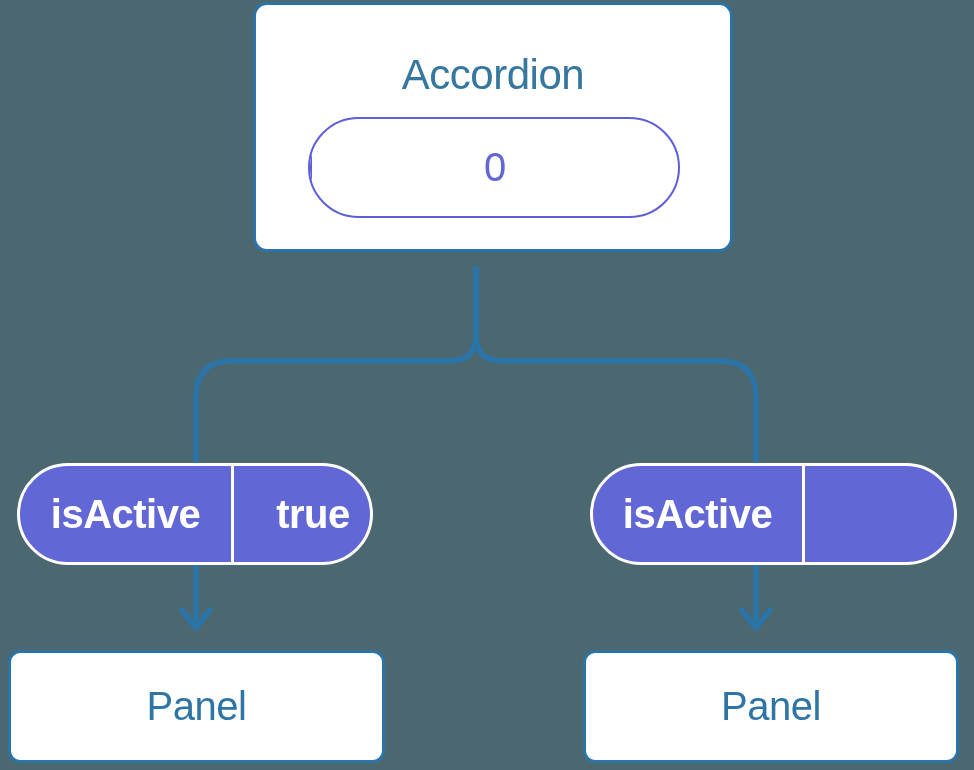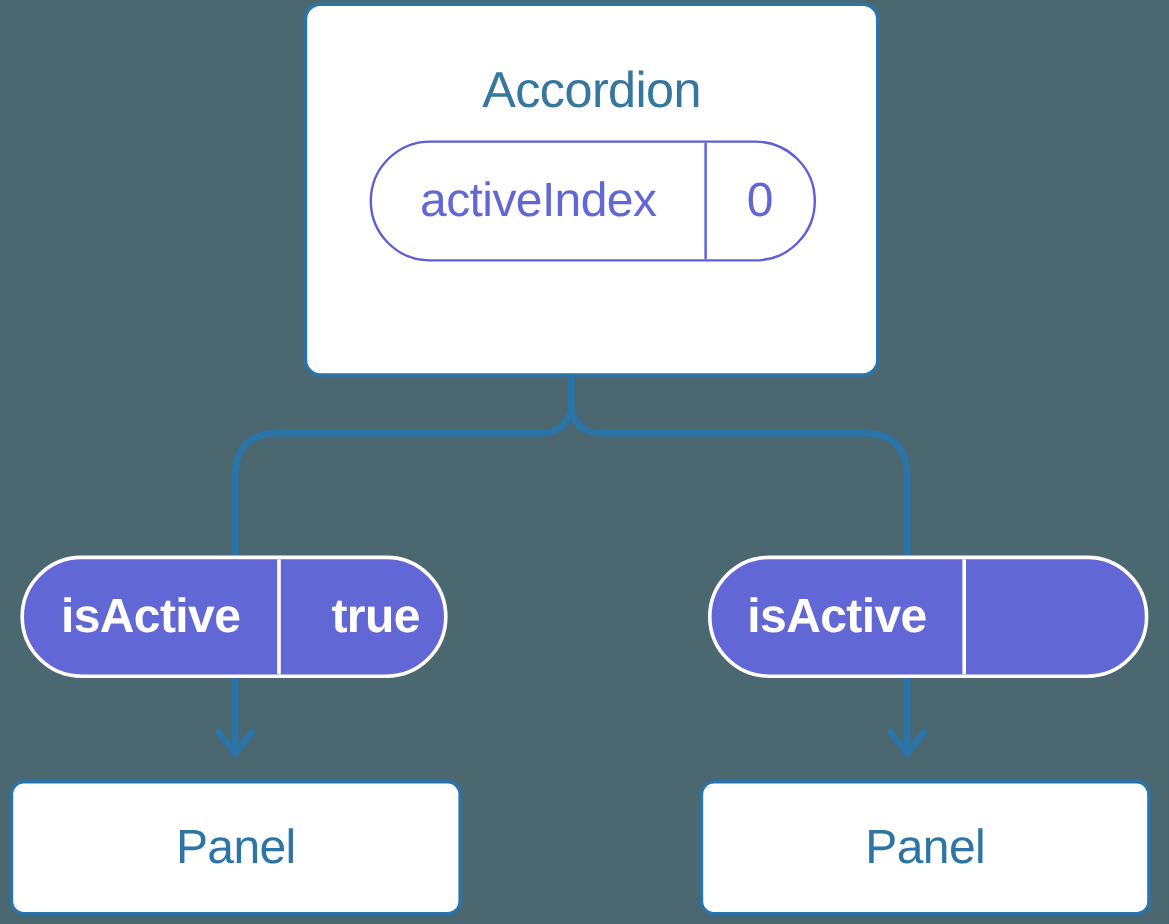--- a/index.html
+++ b/index.html
@@ -32,21 +32,21 @@
     stroke:var(--pen-blue);
     stroke-width:5.5;
     fill:none;
   }
   .connectors path.head{
     stroke-linejoin:round;
     stroke-linecap:round;
   }
   
   .root-card{
-    position:absolute;left:253px;top:2px;width:480px;height:312px;
+    position:absolute;left:253px;top:2px;width:480px;height:250px;
     background:var(--card-fill);
     border:3px solid var(--pen-blue);
     border-radius:14px;
     box-sizing:border-box;
     z-index:2;
   }
   .root-title{
     position:absolute;left:0;top:46px;width:100%;
     text-align:center;
     font-size:42px;line-height:48px;
@@ -135,21 +135,20 @@
     <path d="M 476 266 L 476 334 Q 476 361 502 361 L 720 361 Q 756 361 756 397 L 756 467"></path>
     <path d="M 196 562 L 196 622"></path>
     <path class="head" d="M 182 610 L 196 628 L 210 610"></path>
     <path d="M 756 562 L 756 622"></path>
     <path class="head" d="M 742 610 L 756 628 L 770 610"></path>
   </svg>
 
   <div class="root-card">
     <div class="root-title">Accordion</div>
     <div class="state-pill">
-      <div class="key">activeIndex</div>
       <div class="divider"></div>
       <div class="value">0</div>
     </div>
   </div>
 
   <div class="prop-pill left">
     <div class="key">isActive</div>
     <div class="divider"></div>
     <div class="value">true</div>
   </div>

